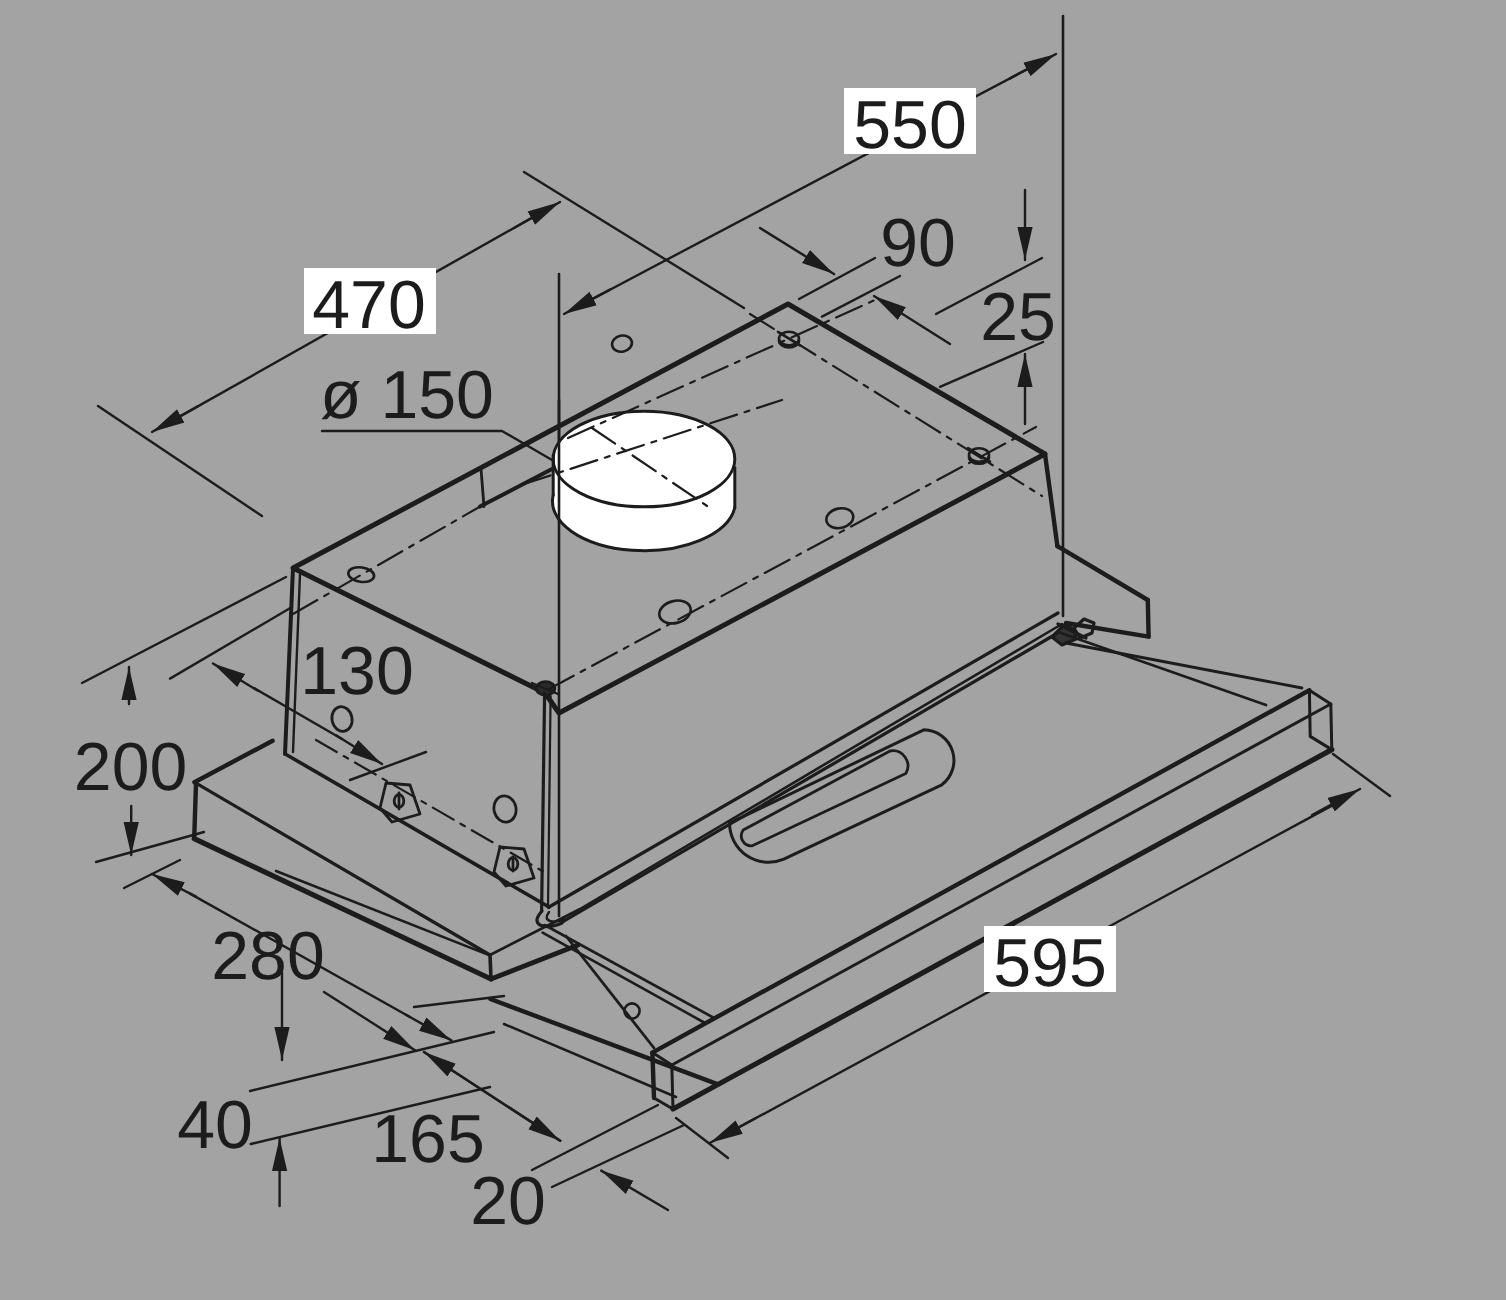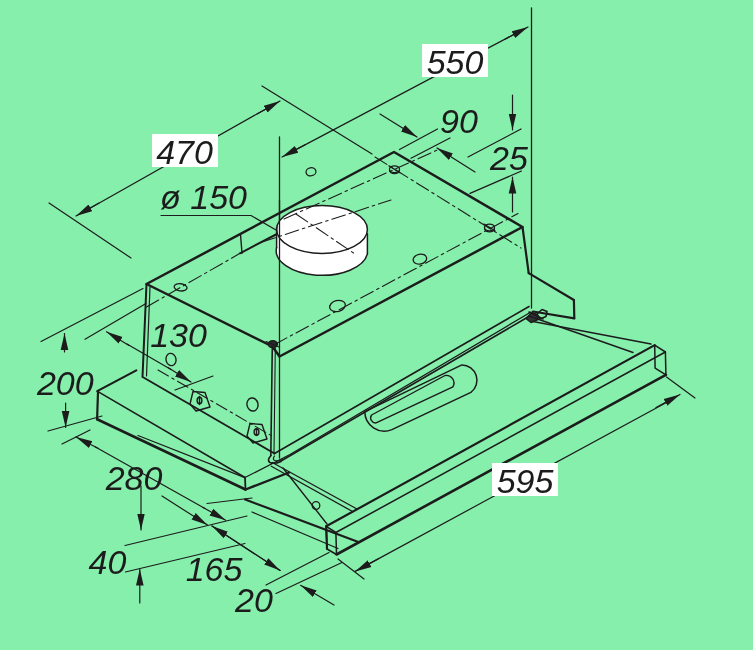--- a/index.html
+++ b/index.html
@@ -1,16 +1,16 @@
 <!DOCTYPE html>
 <html><head>
 <meta charset="utf-8">
 <style>
   html,body{margin:0;padding:0;background:#ffffff;}
-  .wrap{width:753px;height:650px;position:relative;overflow:hidden;background:#86efac;font-style:italic;}
+  .wrap{width:753px;height:650px;position:relative;overflow:hidden;background:#a3a3a3;}
   svg{display:block;}
   text{font-family:"Liberation Sans",sans-serif;fill:#1c1c1c;}
 </style>
 </head>
 <body>
 <div class="wrap">
 <svg width="753" height="650" viewBox="0 0 753 650">
 <defs>
   <marker id="ar" orient="auto" markerUnits="userSpaceOnUse" markerWidth="20" markerHeight="9" refX="16.5" refY="4.5">
     <path d="M16.5,4.5 L0,0.7 L0,8.3 Z" fill="#1c1c1c"></path>

